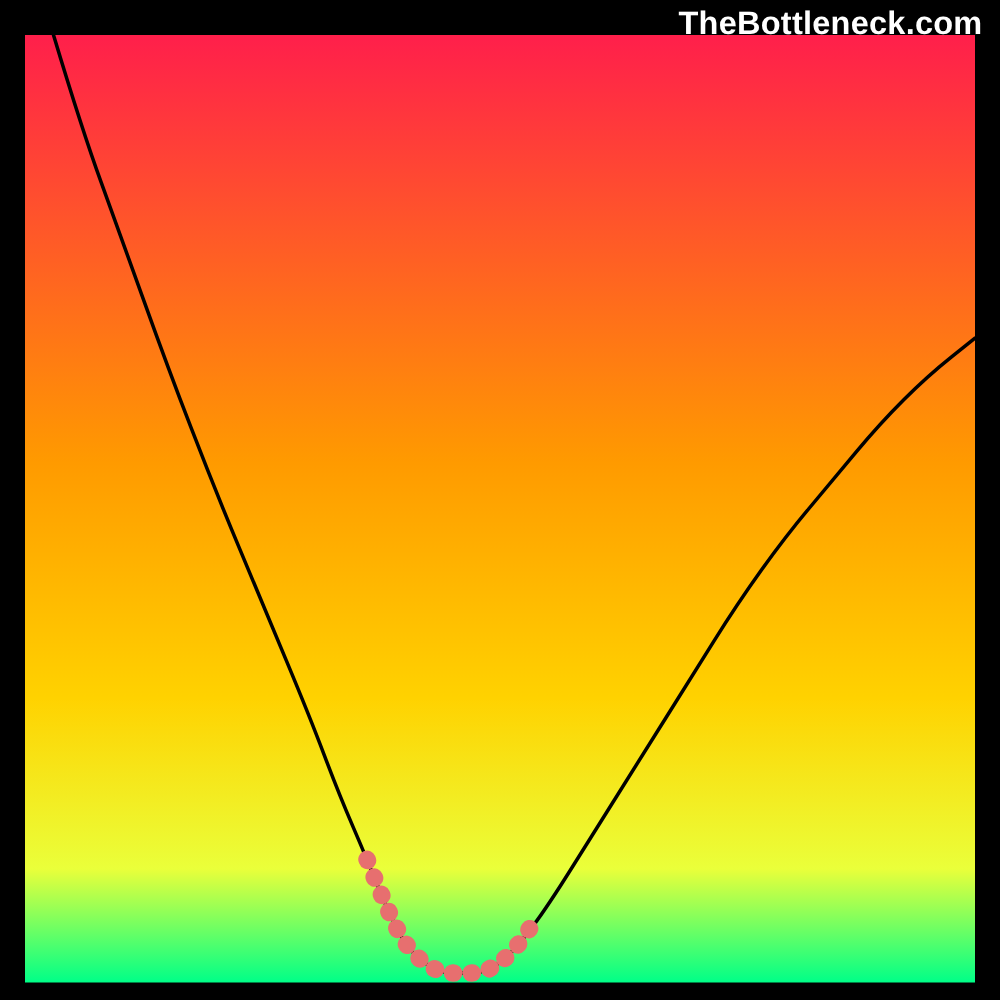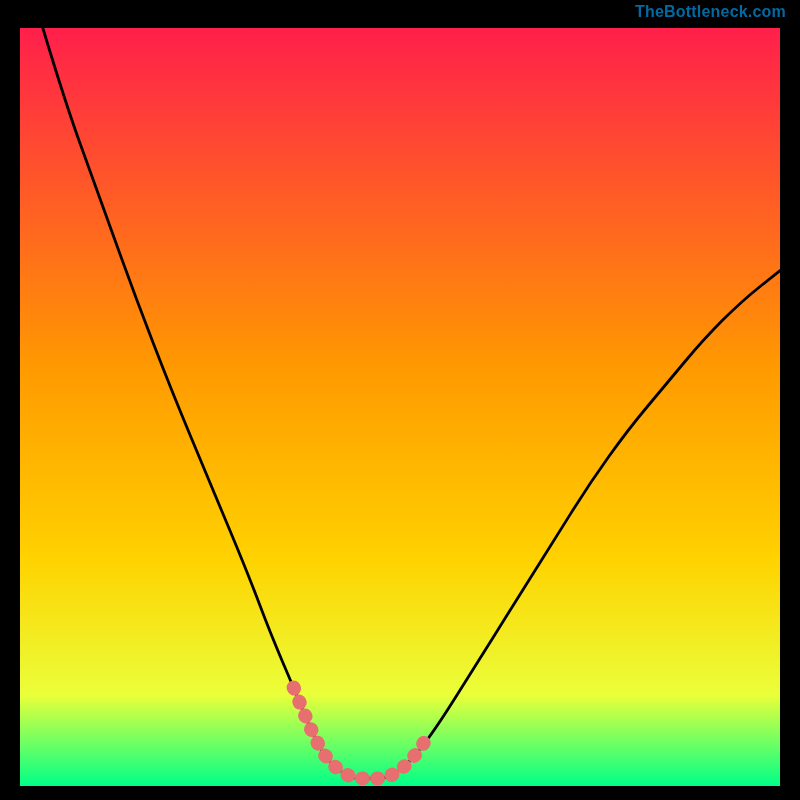--- a/index.html
+++ b/index.html
@@ -14,23 +14,23 @@
     position: relative;
     width: 800px;
     height: 800px;
     background: #000;
   }
   .watermark {
     position: absolute;
     top: 3px;
     right: 14px;
     font-family: Arial, Helvetica, sans-serif;
-    font-size: 16px;
+    font-size: 26px;
     font-weight: 600;
-    color: #0369a1;
+    color: #ffffff;
     letter-spacing: 0.2px;
     z-index: 5;
   }
   svg {
     position: absolute;
     top: 0;
     left: 0;
   }
 </style>
 </head>

